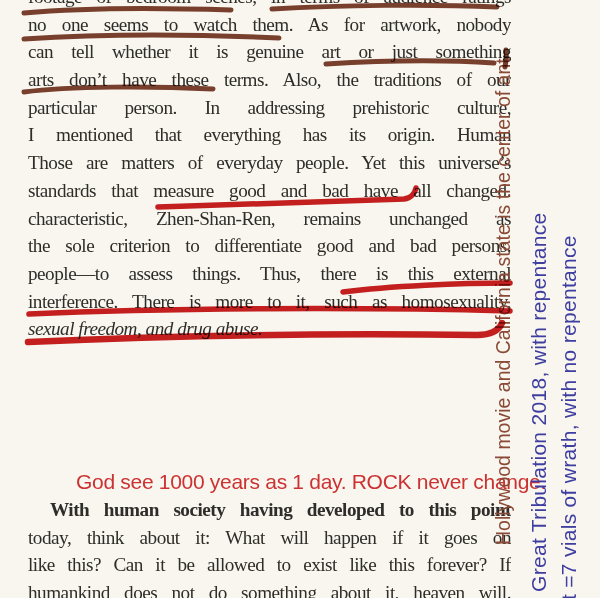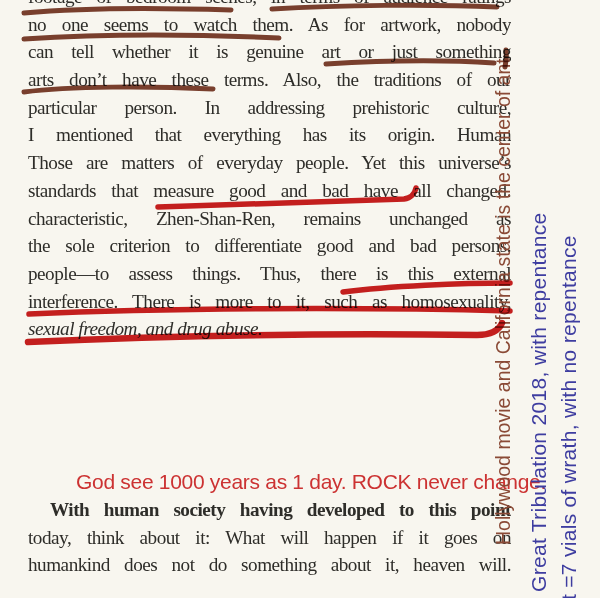--- a/index.html
+++ b/index.html
@@ -87,20 +87,21 @@
     <div class="bline">people—to assess things. Thus, there is this external</div>
     <div class="bline">interference. There is more to it, such as homosexuality,</div>
     <div class="bline nojust">sexual freedom, and drug abuse.</div>
   </div>
 
   <div class="red-note">God see 1000 years as 1 day. ROCK never change.</div>
 
   <div class="para2">
     <div class="bline indent">With human society having developed to this point</div>
     <div class="bline">today, think about it: What will happen if it goes on</div>
+    <div class="bline">like this? Can it be allowed to exist like this forever? If</div>
     <div class="bline">humankind does not do something about it, heaven will.</div>
   </div>
 
   <div class="vnote vnote1">Hollywood movie and California state is the center of ant</div>
   <div class="vnote vnote2">Great Tribulation 2018, with repentance</div>
   <div class="vnote vnote3">nt =7 vials of wrath, with no repentance</div>
 
   <svg class="ink" width="600" height="598" viewBox="0 0 600 598">
     <g fill="none" stroke-linecap="round" stroke="#7c4130" stroke-width="5">
       <path d="M24,13 C90,7 170,8 231,10"></path>

